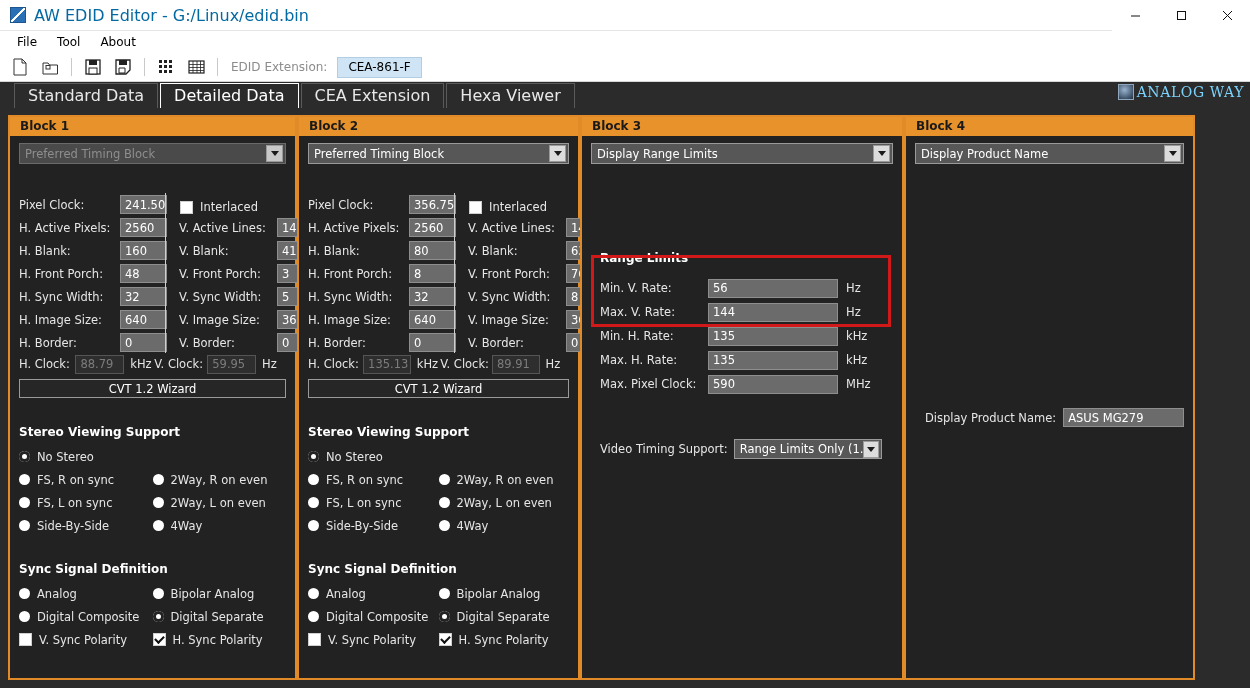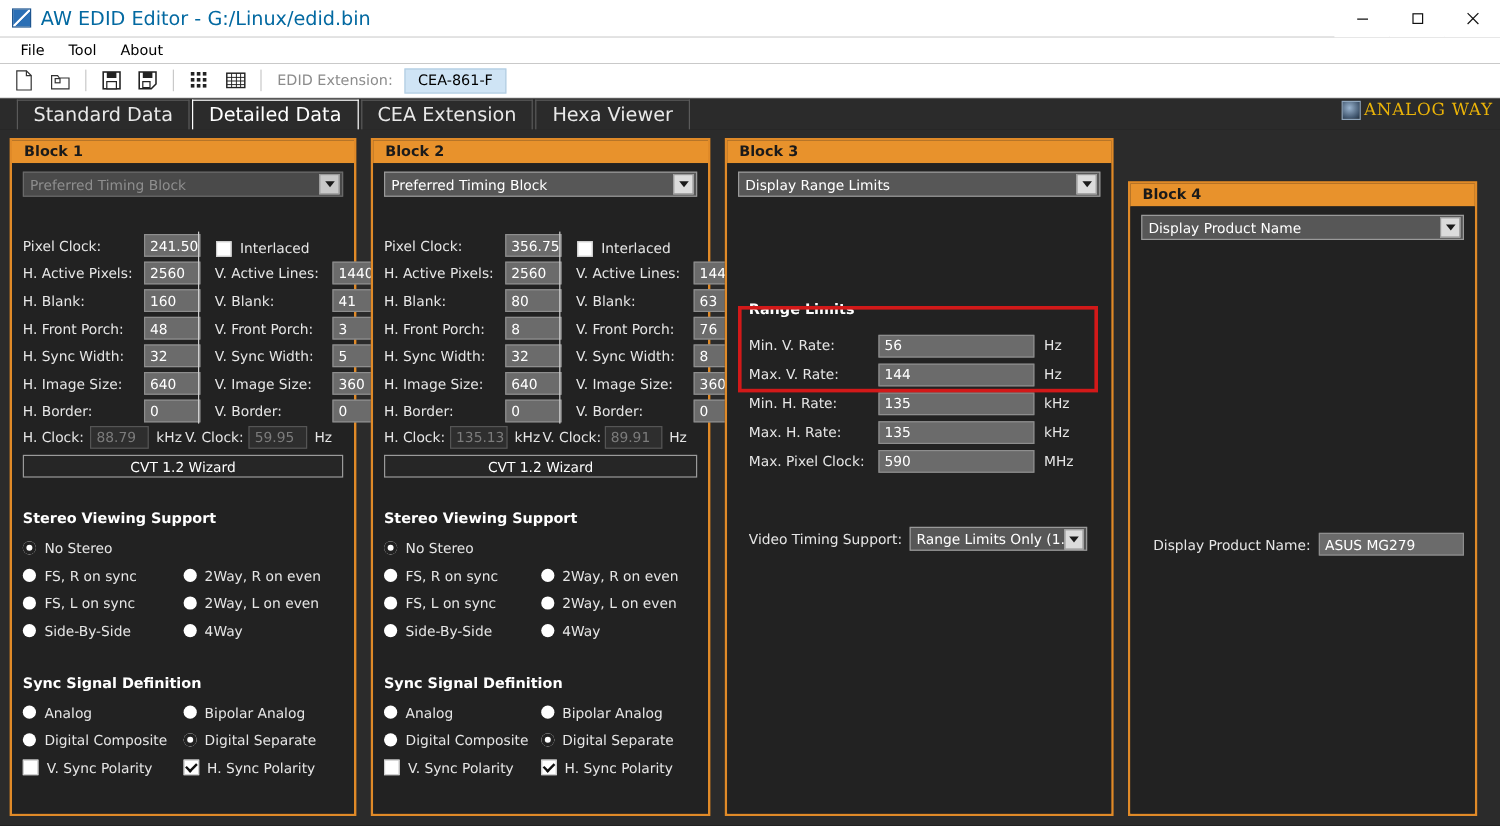--- a/index.html
+++ b/index.html
@@ -62,39 +62,39 @@
   .tab.active { border-color: #ffffff; color: #ffffff; }
   .logo-wrap {
     position: absolute; right: 6px; top: 2px; display: flex; align-items: center; gap: 3px;
   }
   .logo-sq {
     width: 16px; height: 16px;
     background: radial-gradient(circle at 40% 35%, #9ab4cf 0%, #40556d 70%, #22303f 100%);
     border: 1px solid #8fa6bd;
   }
   .logo-txt {
-    font-size: 14px; color: #eab308; letter-spacing: 0.6px;
+    font-size: 14px; color: #7dd3fc; letter-spacing: 0.6px;
     font-family: "DejaVu Serif","Liberation Serif",serif;
   }
 
   
   .workarea {
     position: relative; height: 580px; background: #2b2b2b;
-    display: flex; padding: 7px 5px 8px 8px; gap: 12px;
+    display: flex; padding: 7px 5px 8px 8px; gap: 0;
   }
 
   
   .block {
     border: 2px solid #e08a28; background: #222222;
     display: flex; flex-direction: column; position: relative;
   }
   .block.b1 { width: 289px; }
   .block.b2 { width: 283px; }
   .block.b3 { width: 324px; }
-  .block.b4 { width: 291px; margin-top: 36px; }
+  .block.b4 { width: 291px; }
   .block-hdr {
     background: #e8922c; color: #1a1a1a; font-size: 12px; font-weight: bold;
     padding: 2px 0 3px 10px; line-height: 14px;
   }
   .block-body { flex: 1 1 auto; background: #222222; padding: 7px 9px 0 9px; position: relative; }
 
   
   .combo {
     display: flex; align-items: center; height: 21px;
     background: #575757; border: 1px solid #9a9a9a; position: relative;

